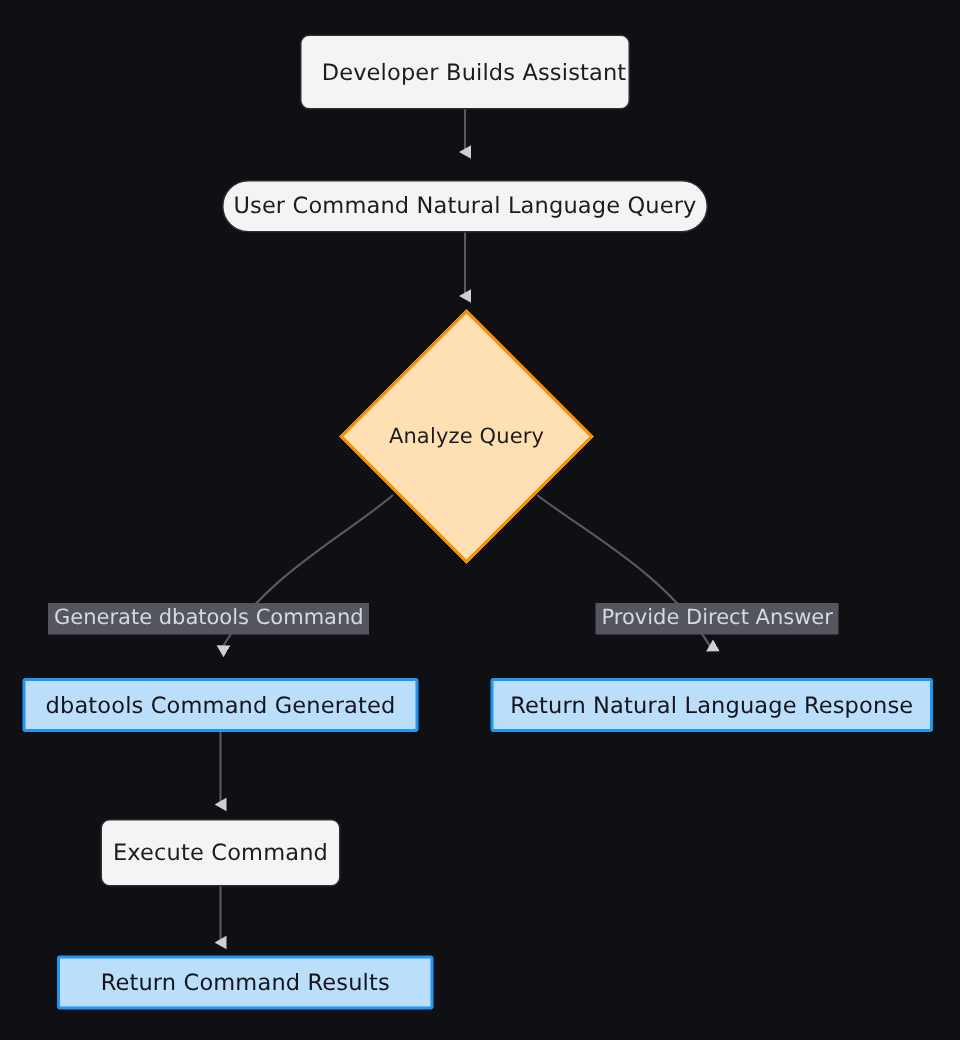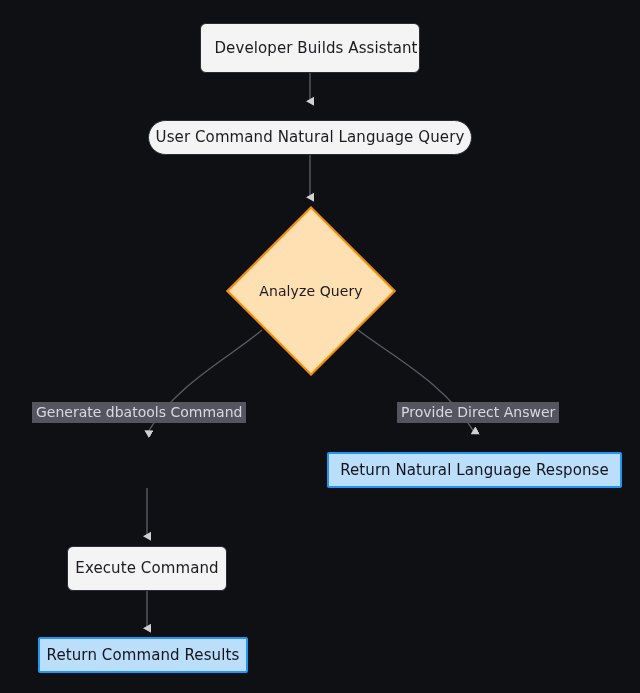--- a/index.html
+++ b/index.html
@@ -135,26 +135,29 @@
   </div>
 
   <div class="edge-label" style="left:32px; top:402px;">
     <span>Generate dbatools Command</span>
   </div>
 
   <div class="edge-label" style="left:397px; top:402px;">
     <span>Provide Direct Answer</span>
   </div>
 
+  <div class="node node-blue" style="left:15px; top:452px; width:264px; height:36px;">
+    <span>dbatools Command Generated</span>
+  </div>
 
   <div class="node node-blue" style="left:327px; top:452px; width:295px; height:36px;">
     <span>Return Natural Language Response</span>
   </div>
 
   <div class="node node-default node-rounded" style="left:67px; top:546px; width:160px; height:45px;">
     <span>Execute Command</span>
   </div>
 
-  <div class="node node-blue" style="left:38px; top:637px; width:210px; height:36px;">
+  <div class="node node-blue" style="left:38px; top:637px; width:251px; height:36px;">
     <span>Return Command Results</span>
   </div>
 
 </div>
 
 </body></html>

